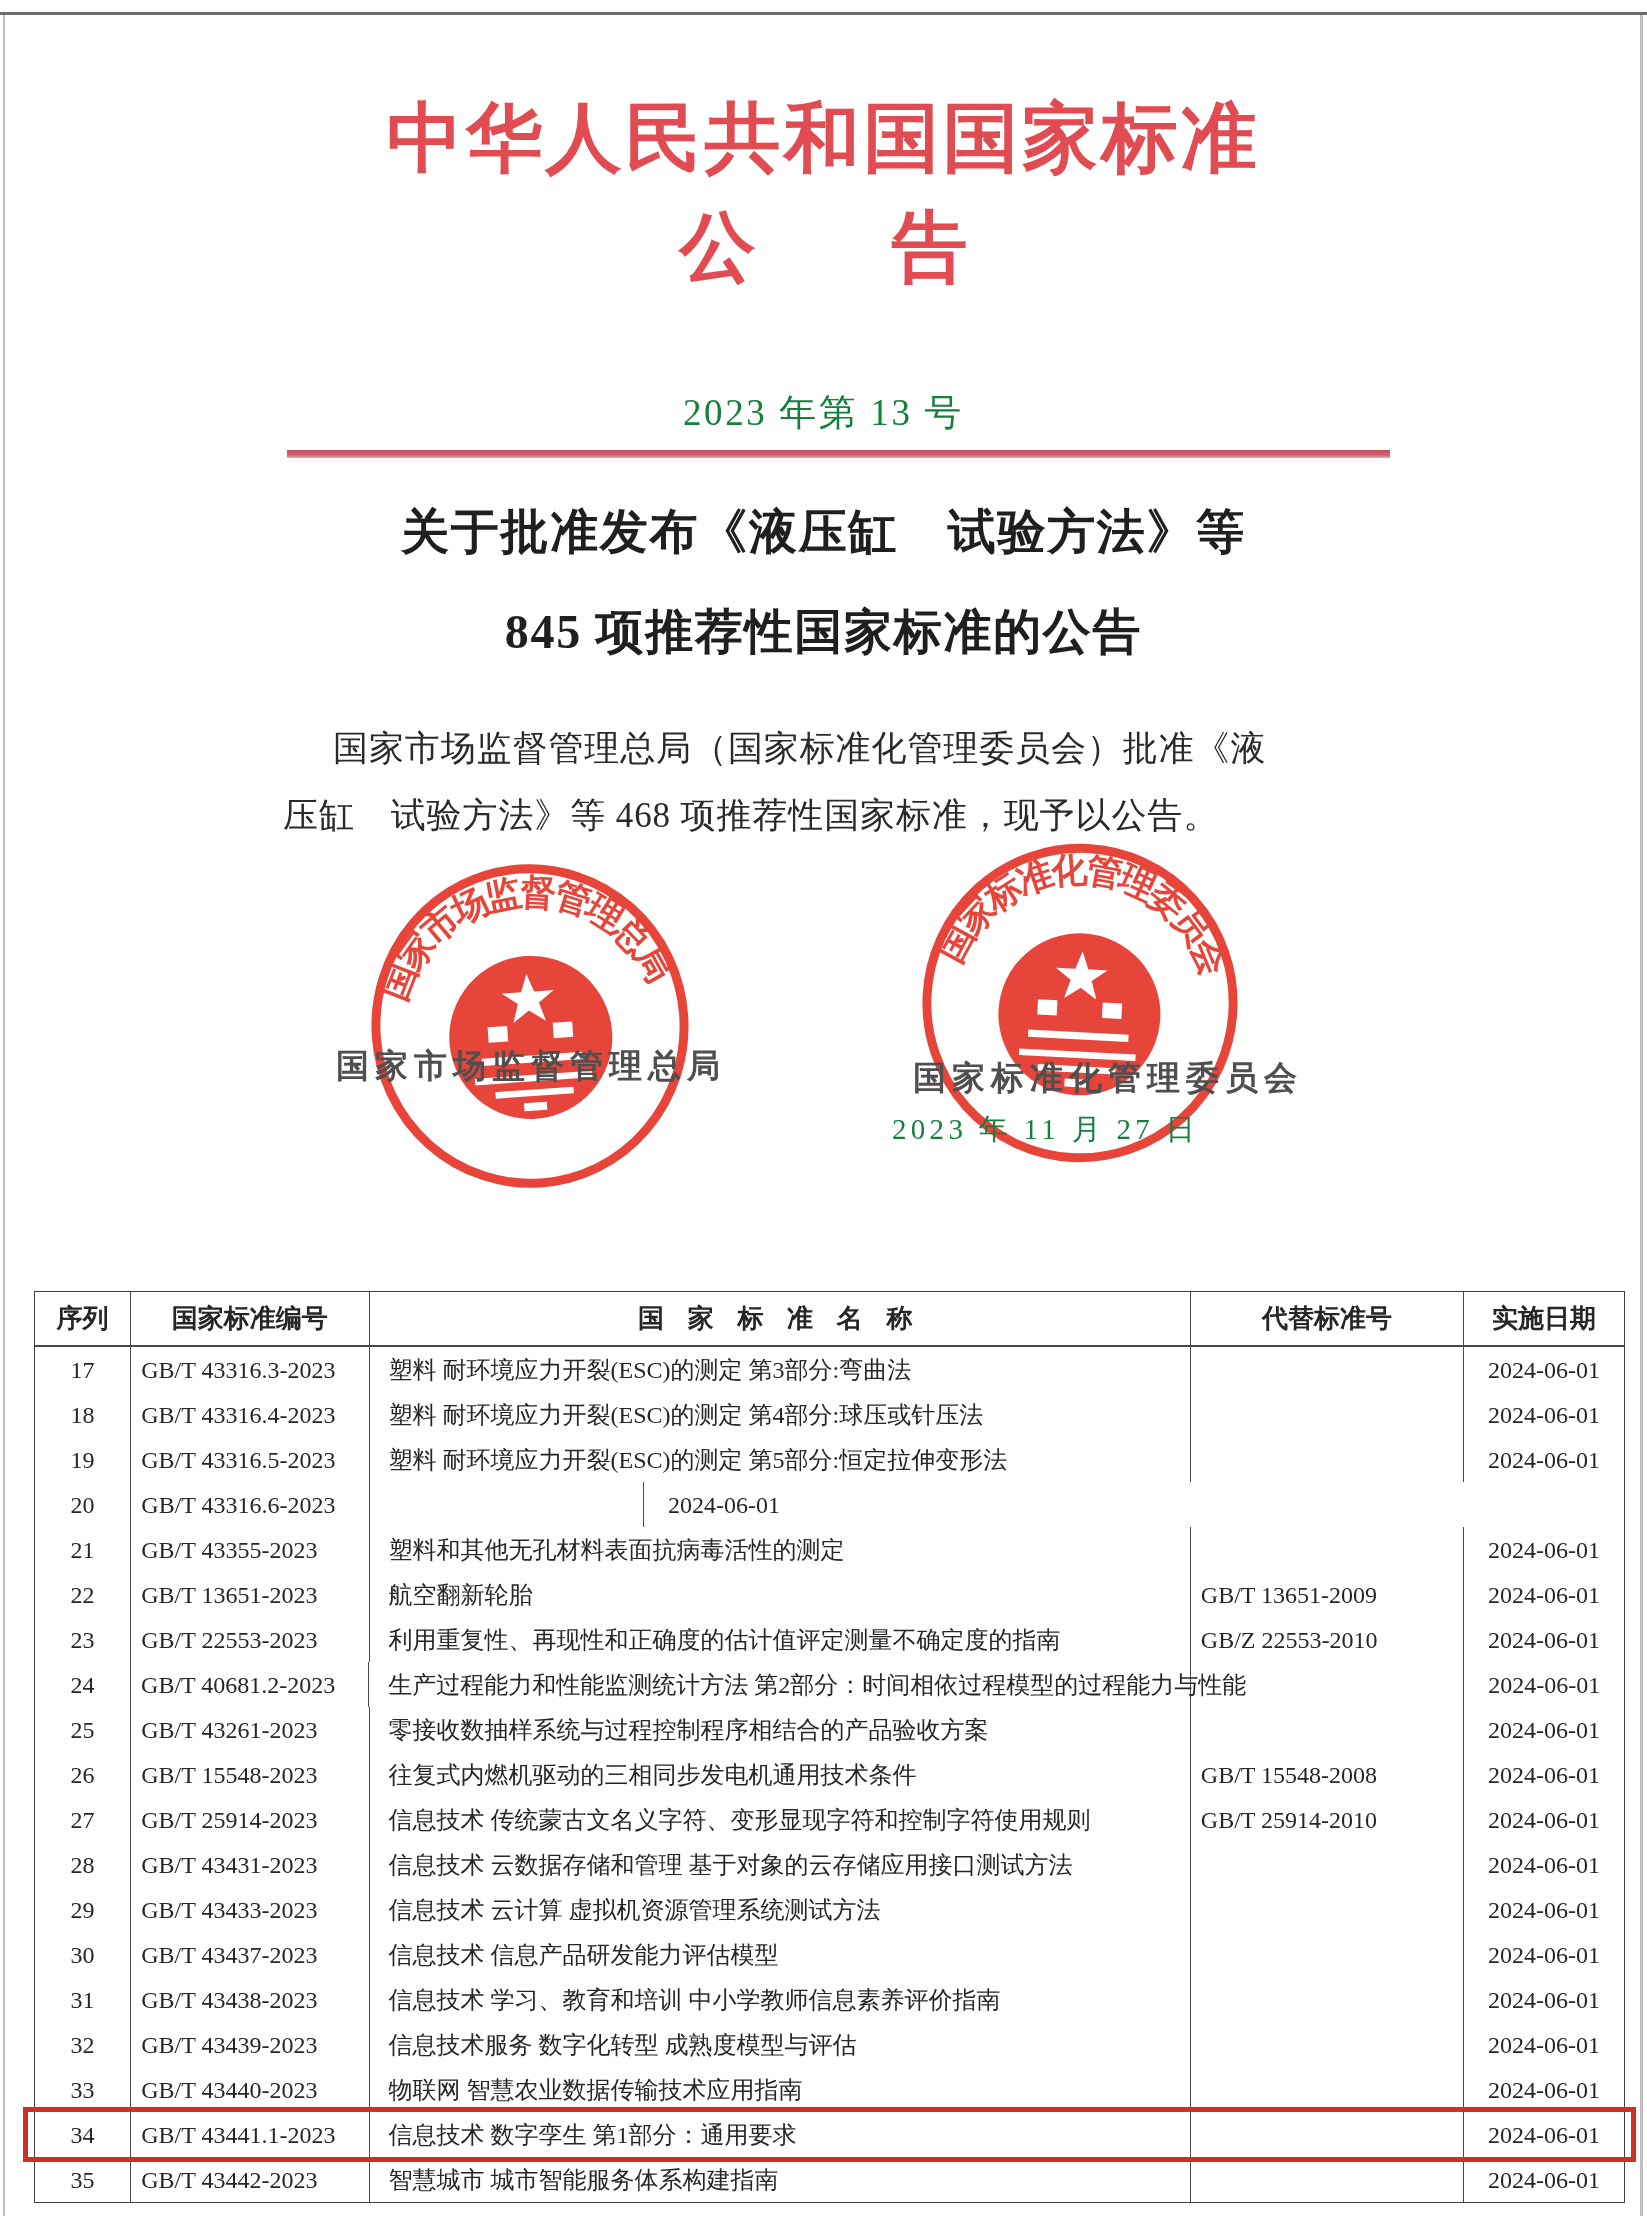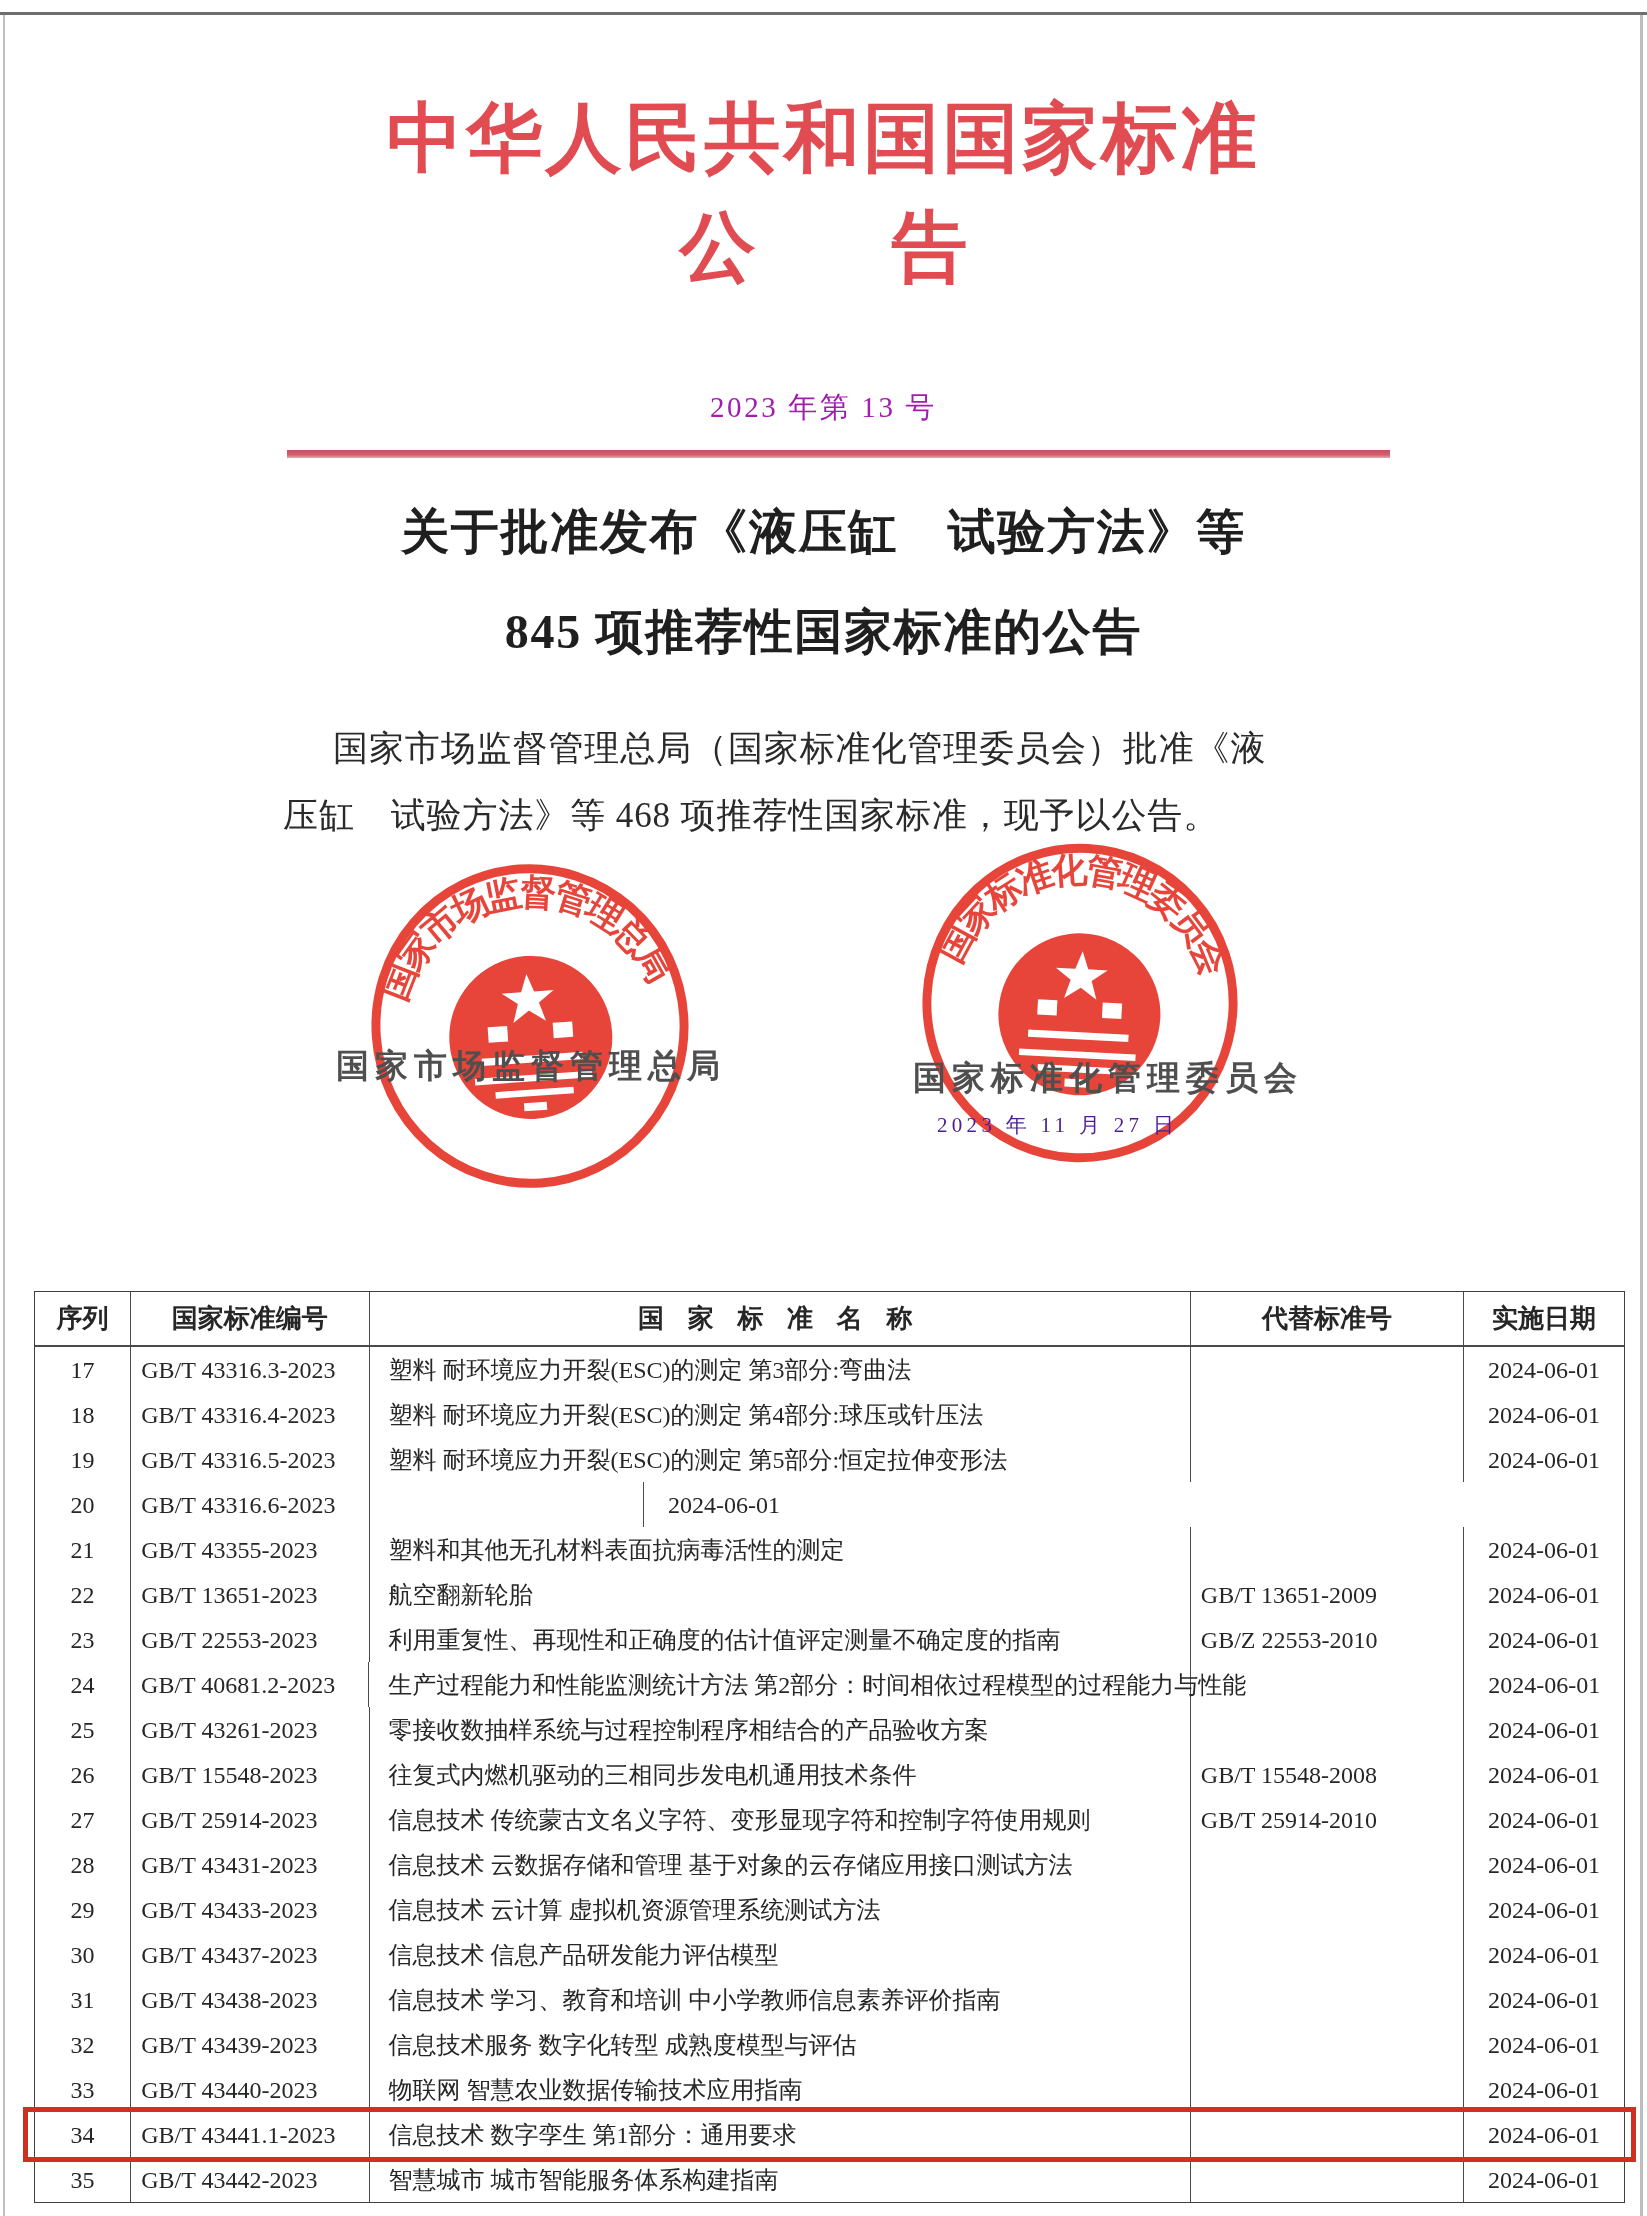--- a/index.html
+++ b/index.html
@@ -29,21 +29,21 @@
     text-align:center;font-size:76px;font-weight:700;
     color:var(--title-red);letter-spacing:3.4px;line-height:1;
   }
   .doc-subtitle{
     position:absolute;top:209px;left:0;width:100%;
     display:flex;justify-content:center;gap:136px;
     font-size:76px;font-weight:700;color:var(--title-red);line-height:1;
   }
   .issue-no{
     position:absolute;top:388px;left:0;width:100%;
-    text-align:center;font-size:29px;color:#a21caf;letter-spacing:2.6px;
+    text-align:center;font-size:37px;color:#15803d;letter-spacing:2.6px;
   }
   .red-divider{
     position:absolute;top:450px;left:287px;width:1103px;height:7.7px;
     background:linear-gradient(180deg,#c45062,var(--divider-pink) 60%,#e3a9b1);
   }
   .heading-1,.heading-2{
     position:absolute;left:0;width:100%;text-align:center;
     font-size:48px;font-weight:700;color:#1f1f1f;line-height:1;letter-spacing:1.7px;
   }
   .heading-1{top:508px;}
@@ -60,22 +60,22 @@
   .seal-arc{fill:var(--seal-red);font-weight:700;}
   .emblem-red{fill:var(--seal-red);}
   .emblem-white{fill:#ffffff;}
   .seal-caption{
     position:absolute;z-index:3;font-size:33px;font-weight:600;
     color:#4f4f4f;letter-spacing:6px;line-height:1;
   }
   .seal-caption.left{top:1050px;left:336px;}
   .seal-caption.right{top:1062px;left:913px;}
   .doc-date{
-    position:absolute;z-index:3;top:1115px;left:937px;
-    font-size:21px;color:#4c1d95;letter-spacing:4.3px;line-height:1;
+    position:absolute;z-index:3;top:1115px;left:892px;
+    font-size:29px;color:#15803d;letter-spacing:4.3px;line-height:1;
   }
 
   
   .doc-table{
     position:absolute;top:1291px;left:34px;width:1591px;
     border:1.7px solid #3f3f3f;box-sizing:border-box;
     font-size:24px;color:#262626;background:#fff;
   }
   .t-row{display:flex;height:45px;position:relative;}
   .t-row.t-header{height:53px;font-weight:700;font-size:26px;border-bottom:2.6px solid var(--line);}

